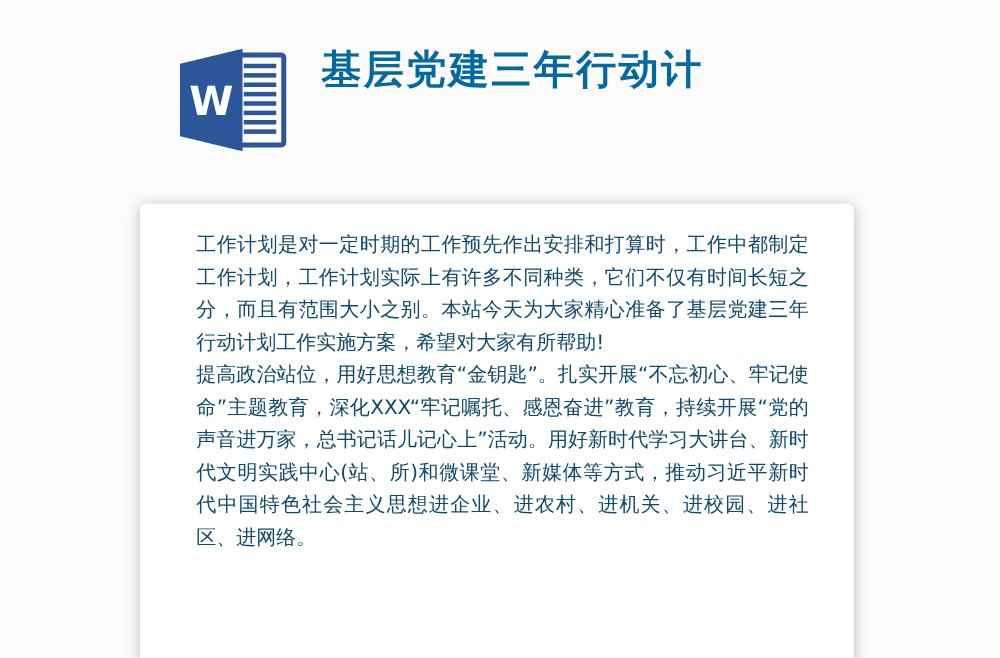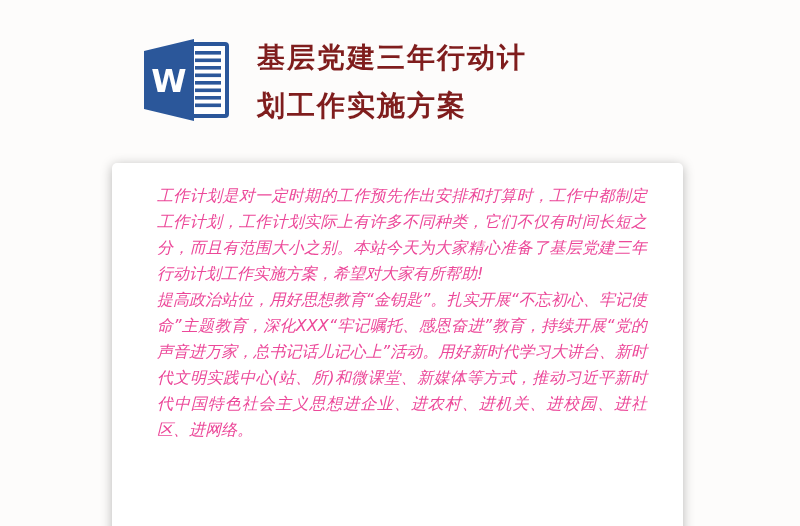--- a/index.html
+++ b/index.html
@@ -36,26 +36,26 @@
     margin-top: 3px;
   }
   .word-icon svg {
     width: 88px;
     height: 86px;
     display: block;
   }
   .doc-title {
     margin-left: 27px;
     width: 430px;
-    font-size: 28px;
+    font-size: 32px;
     line-height: 48px;
     font-weight: 700;
-    color: #7f1d1d;
+    color: #0369a1;
     letter-spacing: 2px;
-    font-family: Liberation Sans, sans-serif;
+    font-family: Liberation Mono, monospace;
   }
   .doc-title .line {
     white-space: nowrap;
   }
   
   .doc-card {
     position: absolute;
     left: 112px;
     top: 163px;
     width: 571px;
@@ -63,26 +63,25 @@
     box-sizing: border-box;
     background: #ffffff;
     border-radius: 5px 5px 0 0;
     box-shadow: 0 2px 12px rgba(0, 0, 0, 0.28);
     padding: 20px 36px 0 45px;
   }
   .doc-card p {
     margin: 0;
     font-size: 16px;
     line-height: 26px;
-    color: #ec4899;
+    color: #0c4a6e;
     text-align: justify;
     text-justify: inter-ideograph;
     word-break: break-all;
     font-family: "DejaVu Sans", "Liberation Sans", sans-serif;
-    font-style: italic;
   }
 </style>
 </head>
 <body>
 
 <div class="stage">
 
   <div class="header">
 
     <div class="word-icon">
@@ -102,21 +101,20 @@
 
         <g>
           <polygon points="2,14 52,2 52,84 2,72" fill="#2b579a"></polygon>
           <text x="27" y="55" text-anchor="middle" font-family="DejaVu Sans, sans-serif" font-size="32" font-weight="700" fill="#ffffff">W</text>
         </g>
       </svg>
     </div>
 
     <div class="doc-title">
       <div class="line">基层党建三年行动计</div>
-      <div class="line">划工作实施方案</div>
     </div>
   </div>
 
   <div class="doc-card">
     <p>工作计划是对一定时期的工作预先作出安排和打算时，工作中都制定工作计划，工作计划实际上有许多不同种类，它们不仅有时间长短之分，而且有范围大小之别。本站今天为大家精心准备了基层党建三年行动计划工作实施方案，希望对大家有所帮助!</p>
     <p>提高政治站位，用好思想教育“金钥匙”。扎实开展“不忘初心、牢记使命”主题教育，深化XXX“牢记嘱托、感恩奋进”教育，持续开展“党的声音进万家，总书记话儿记心上”活动。用好新时代学习大讲台、新时代文明实践中心(站、所)和微课堂、新媒体等方式，推动习近平新时代中国特色社会主义思想进企业、进农村、进机关、进校园、进社区、进网络。</p>
 
   </div>
 
 </div>

